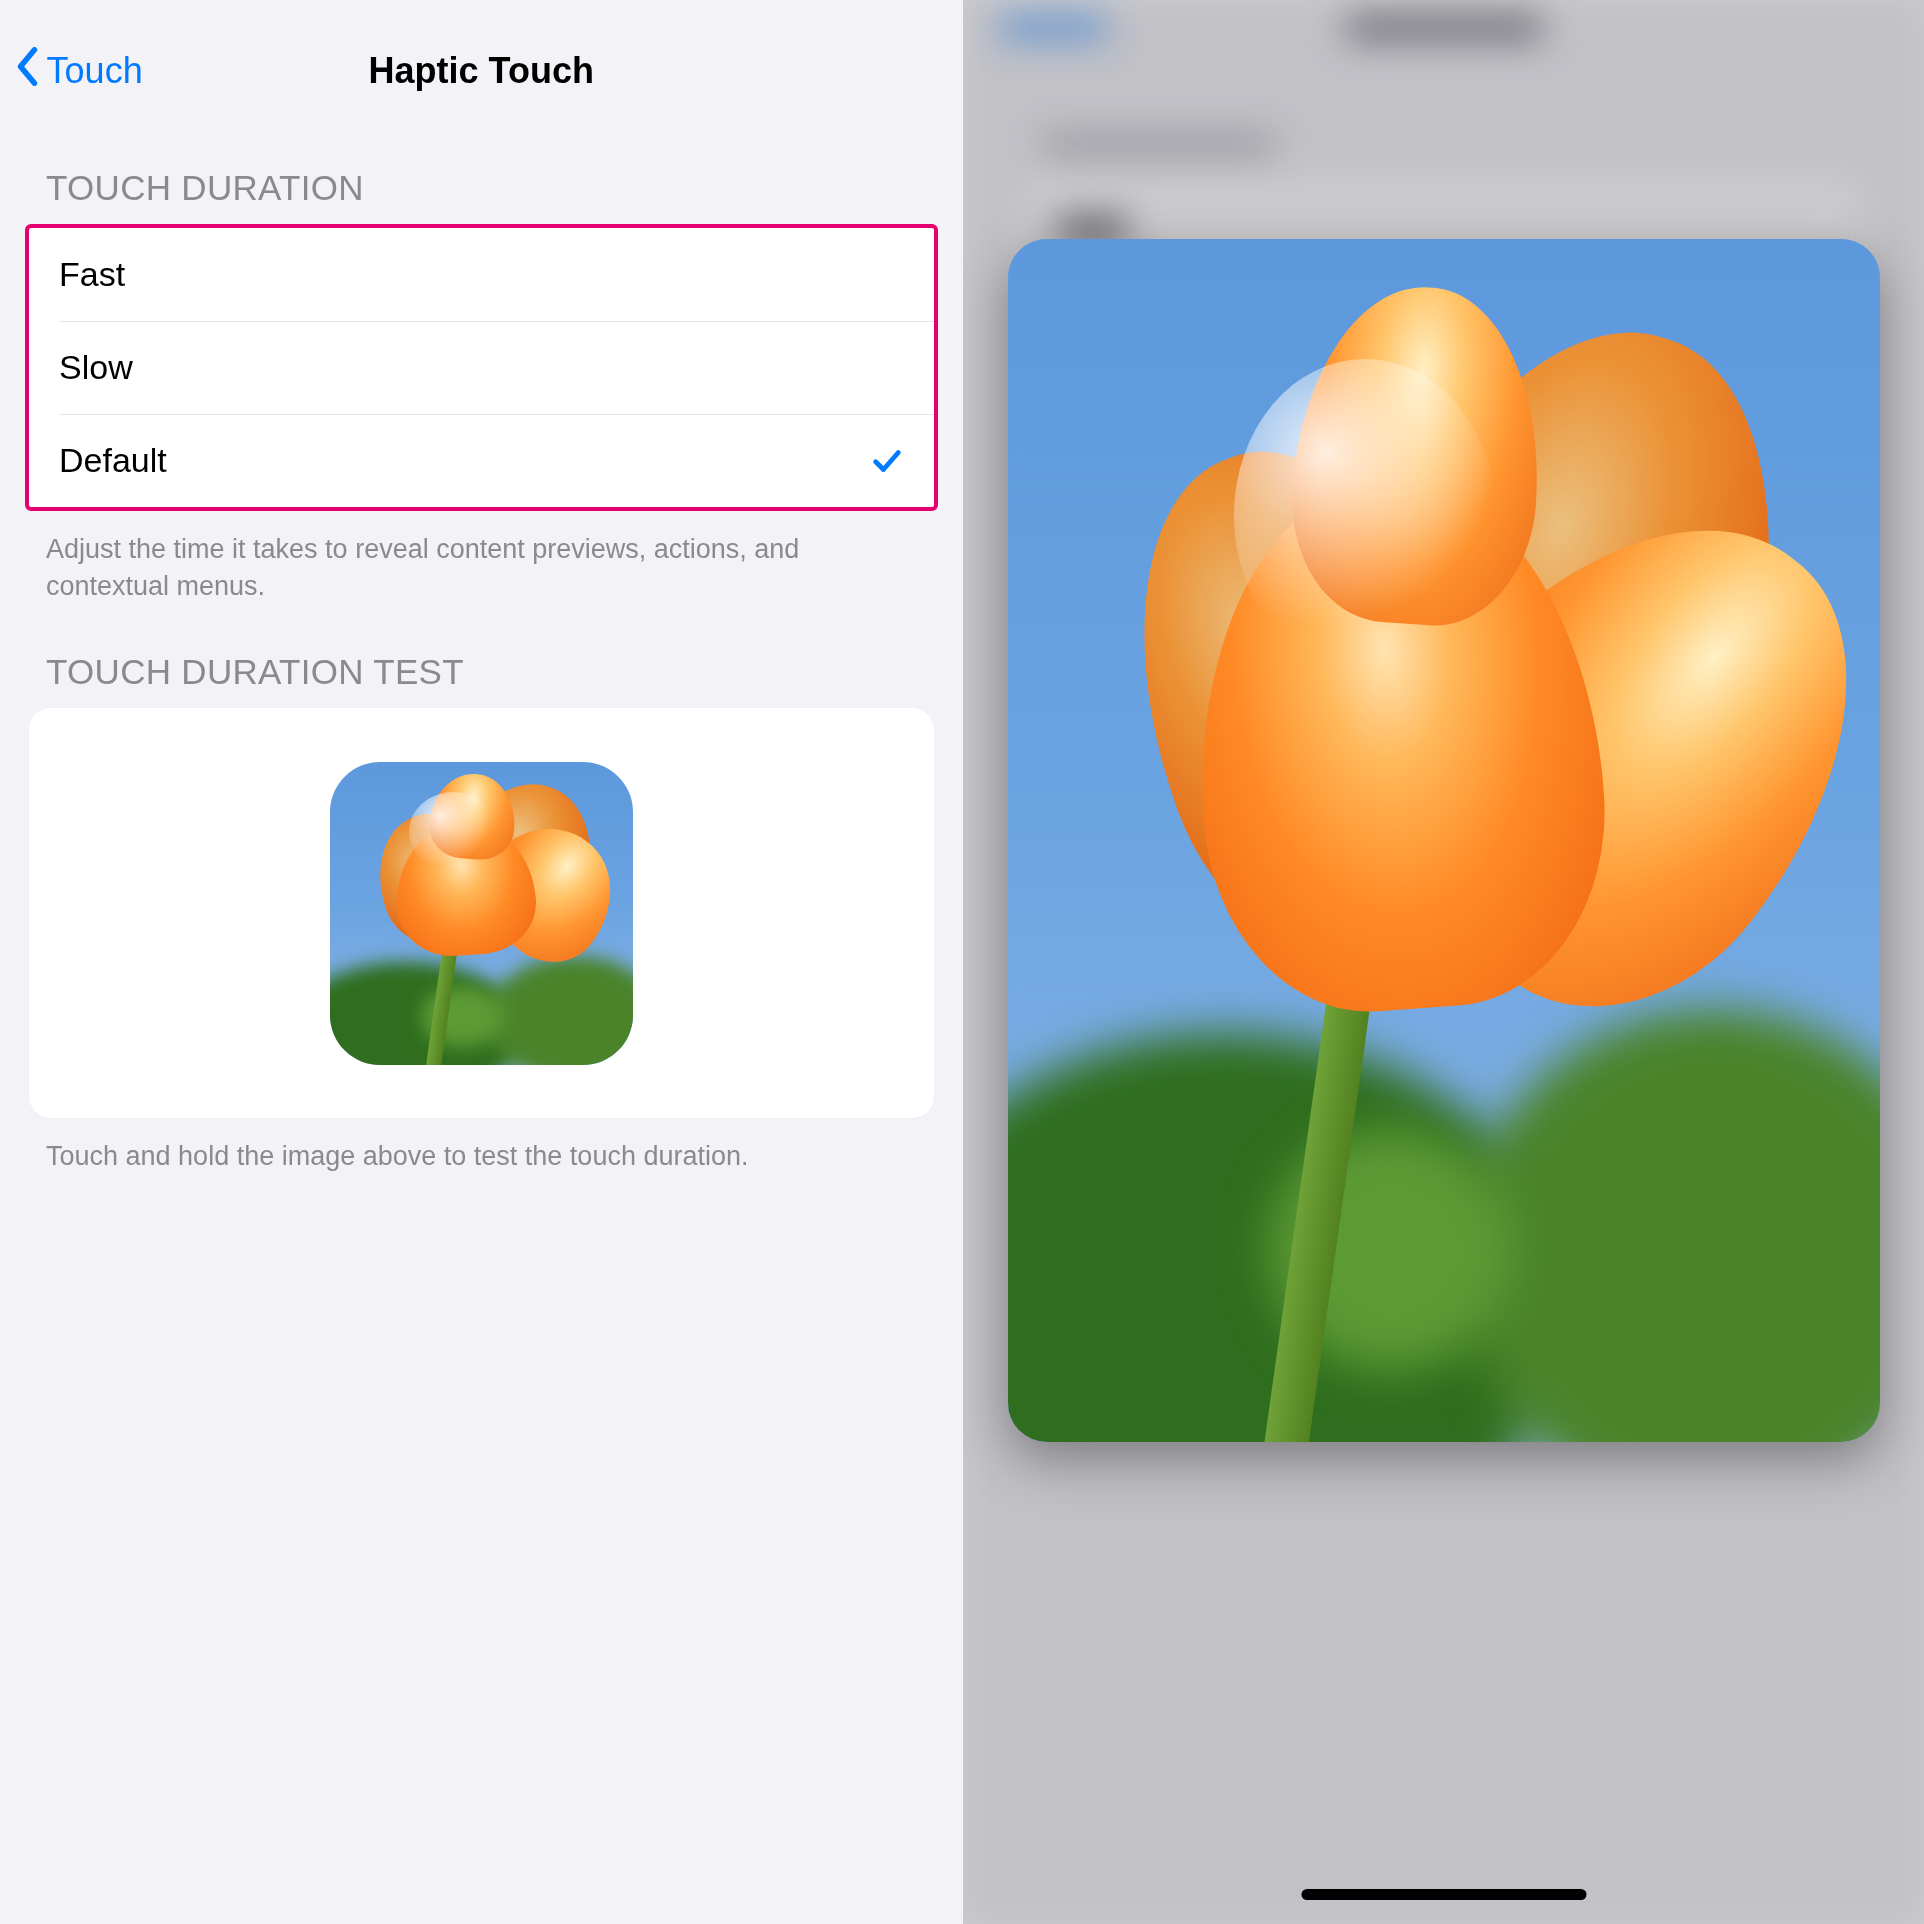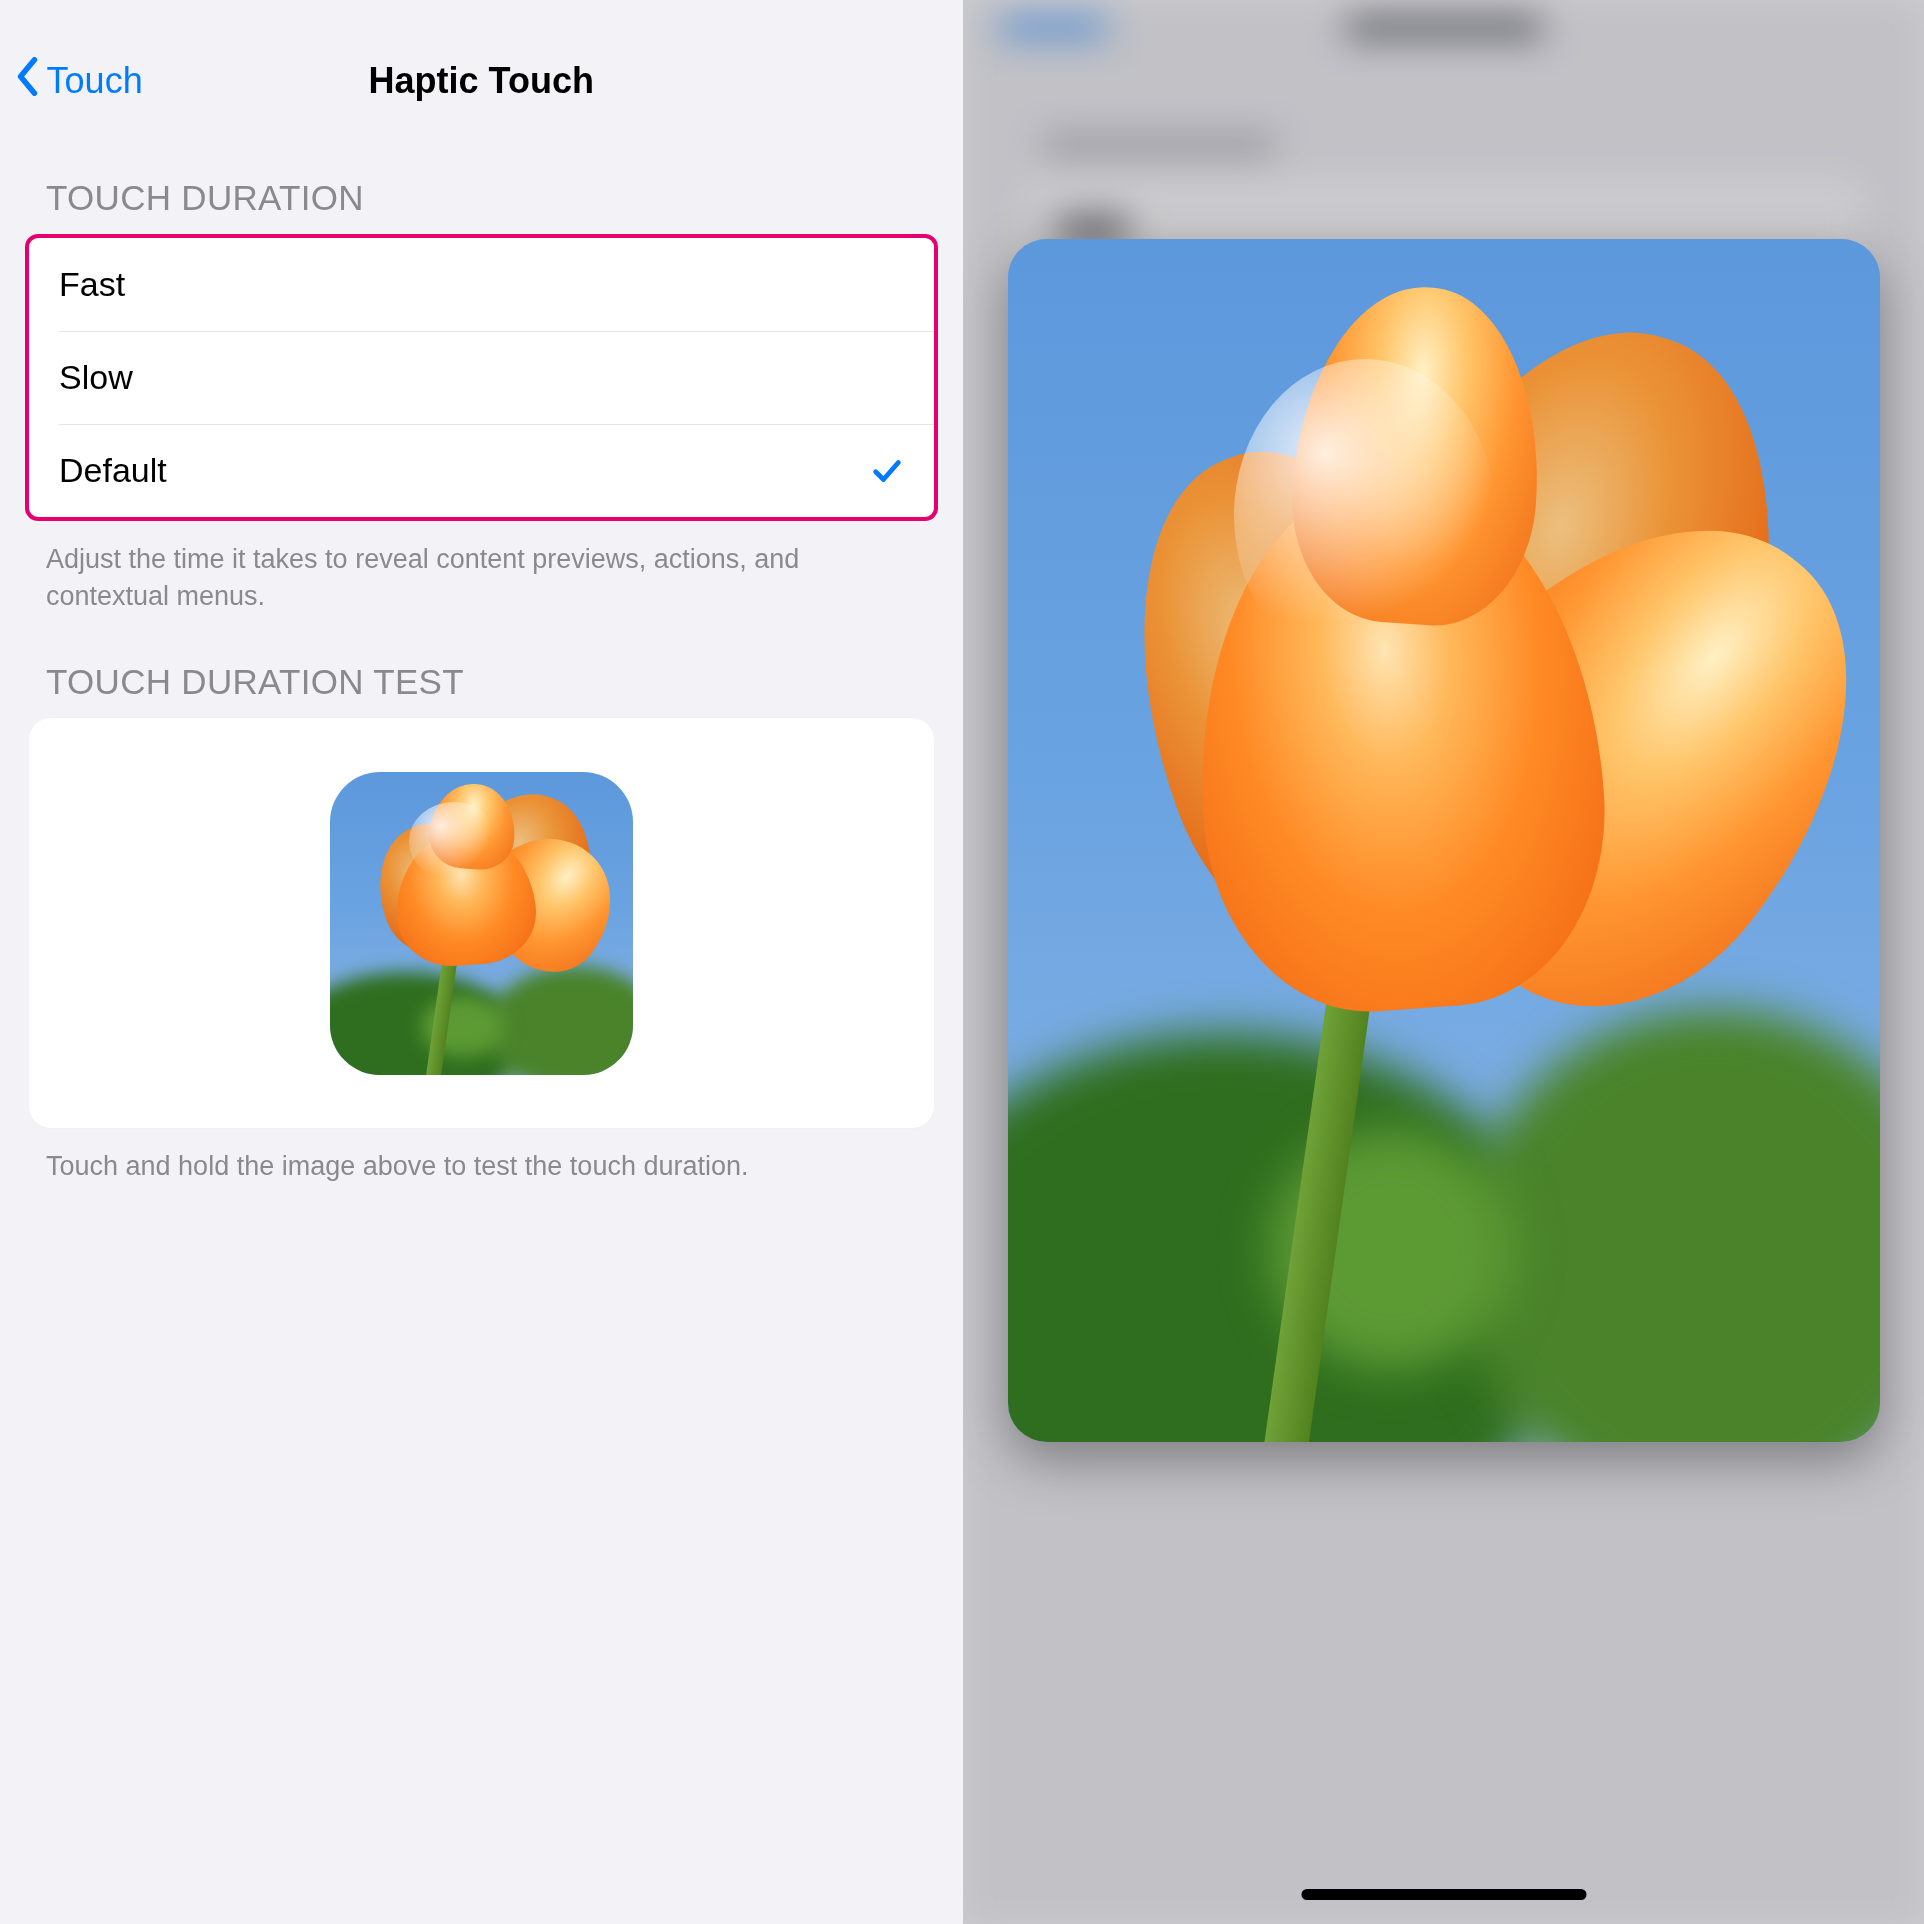--- a/index.html
+++ b/index.html
@@ -10,21 +10,21 @@
     background: #fff;
   }
 
   
   .left {
     width: 50%;
     height: 100%;
     background: #F2F2F7;
     display: flex;
     flex-direction: column;
-    padding-top: 36px;
+    padding-top: 26px;
   }
 
   .navbar {
     height: 89px;
     display: flex;
     align-items: center;
     position: relative;
     padding: 0 14.3px;
   }
   .back-wrap {
@@ -57,21 +57,21 @@
   .section-header.second { margin-top: 46px; }
 
   .list-group {
     background: #fff;
     border-radius: 18px;
     margin: 0 28.5px;
     overflow: hidden;
   }
   .list-group.highlighted {
     border: 4.5px solid #E6006F;
-    border-radius: 13px;
+    border-radius: 6px;
     margin: 0 25px;
   }
   .row {
     display: flex;
     align-items: center;
     justify-content: space-between;
     padding: 0 30px;
     height: 93px;
     font-size: 34px;
     font-weight: 400;

